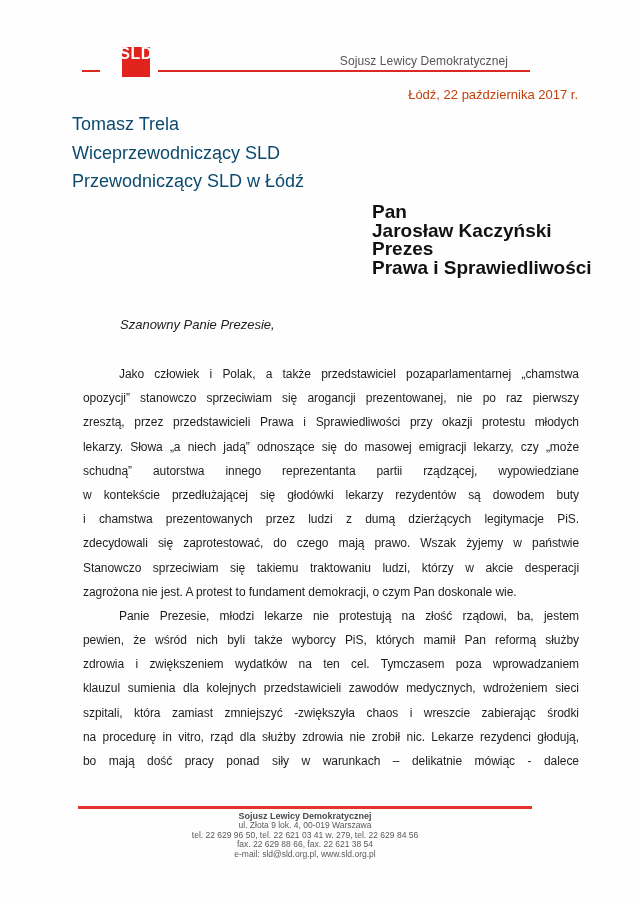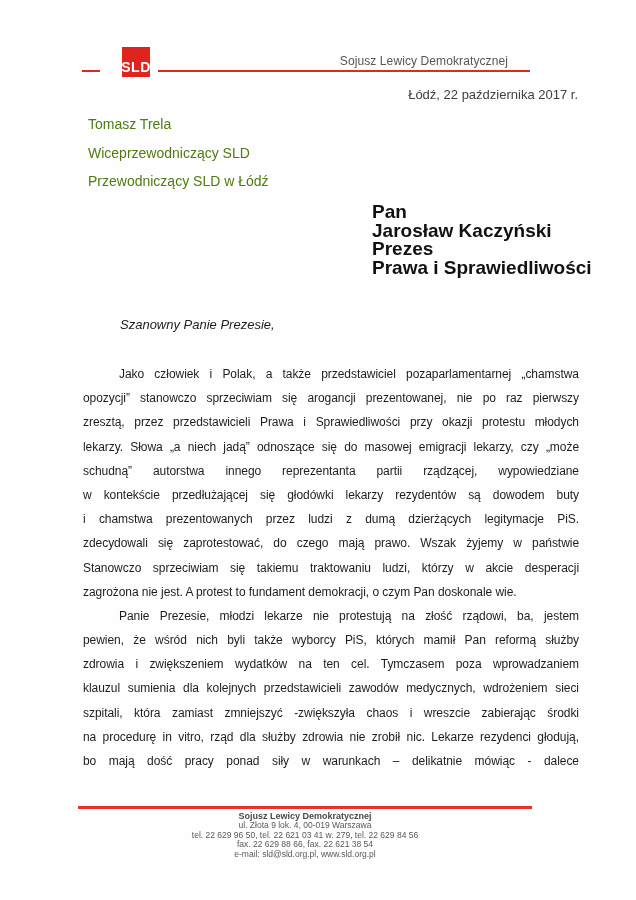--- a/index.html
+++ b/index.html
@@ -21,38 +21,38 @@
   .hdr-rule-right {
     position: absolute; left: 158px; top: 70px;
     width: 372px; height: 2px; background: #d92b22;
   }
   .logo {
     position: absolute; left: 122px; top: 47px;
     width: 28px; height: 30px; background: #e0231c;
     display: flex; align-items: flex-end; justify-content: center;
   }
   .logo-text {
-    color: #ffffff; font-weight: bold; font-size: 14px;
-    letter-spacing: .5px; line-height: 1; padding-bottom: 3px;
+    color: #ffffff; font-weight: bold; font-size: 16px;
+    letter-spacing: .5px; line-height: 1; padding-bottom: 15px;
   }
   .hdr-org {
     position: absolute; right: 128px; top: 54px;
     font-size: 12px; color: #55555a; letter-spacing: .1px;
   }
 
   
   .date-line {
     position: absolute; right: 58px; top: 87px;
-    font-size: 13px; color: #404040;
+    font-size: 13px; color: #c2410c;
   }
 
   
   .sender {
-    position: absolute; left: 88px; top: 110px;
-    font-size: 14px; line-height: 28.5px; color: #4d7c0f;
+    position: absolute; left: 72px; top: 110px;
+    font-size: 18px; line-height: 28.5px; color: #0c4a6e;
   }
 
   
   .recipient {
     position: absolute; left: 372px; top: 203px;
     font-size: 19px; font-weight: bold; line-height: 18.5px; color: #111;
   }
 
   
   .salutation {

